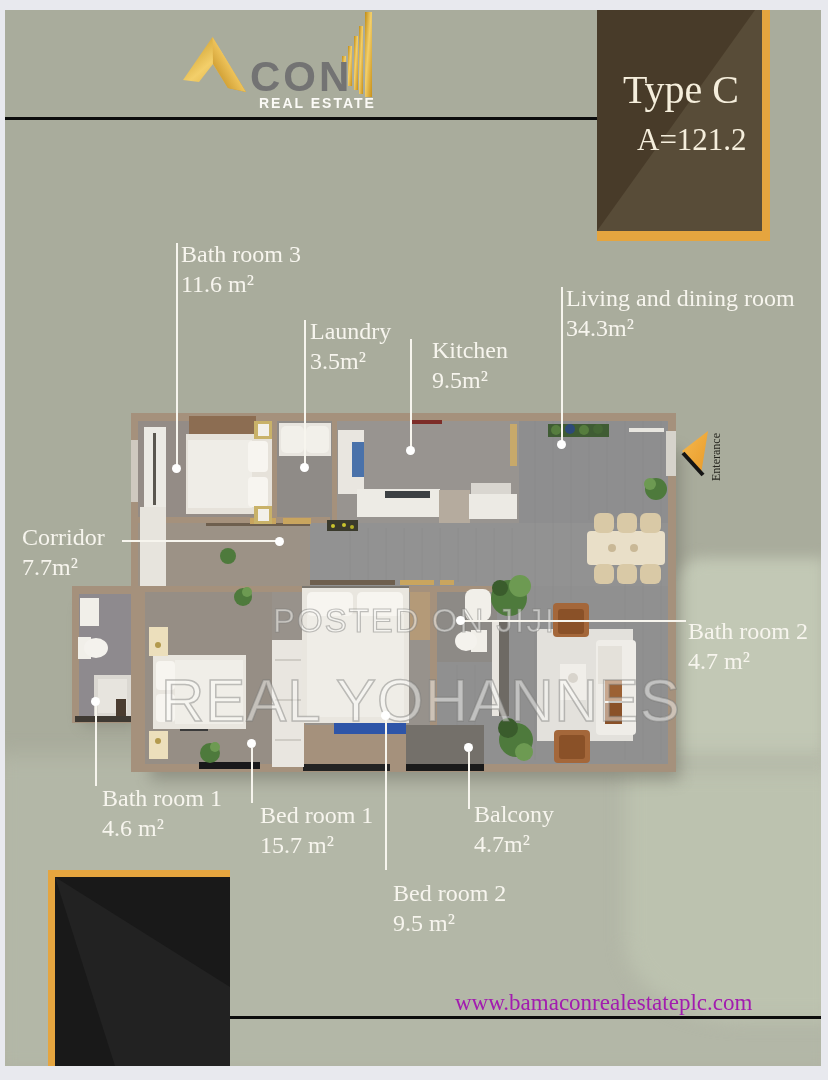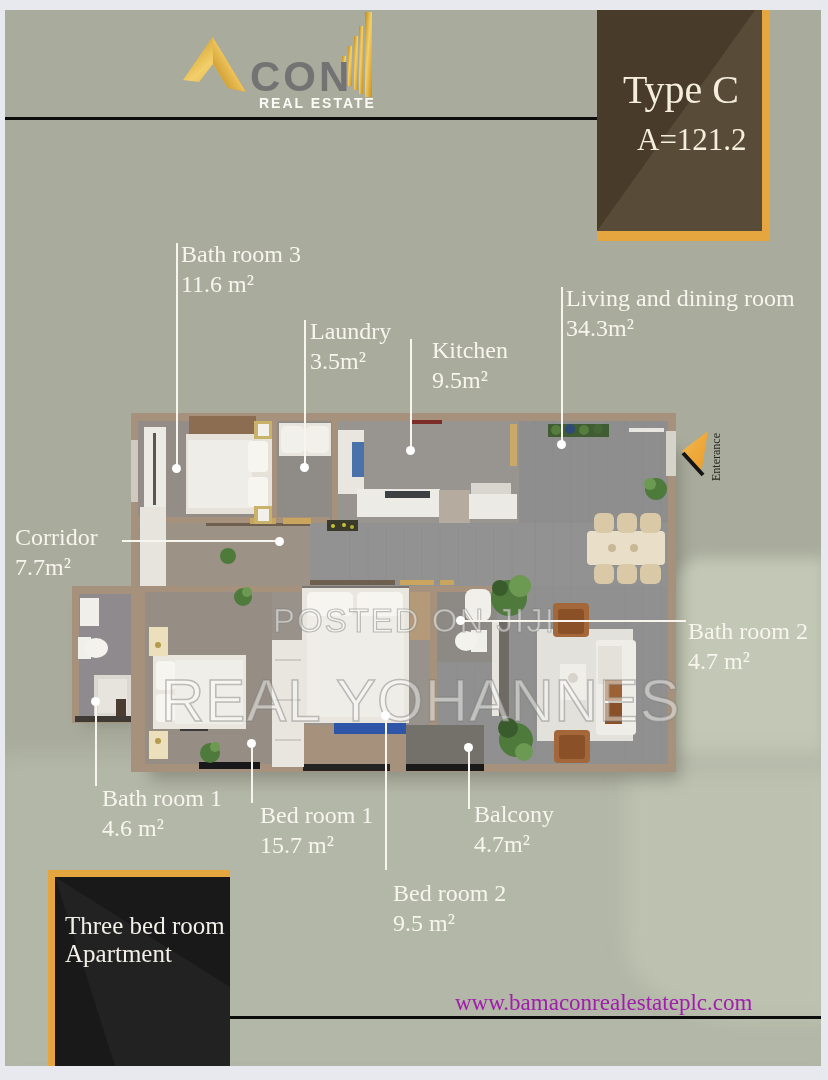--- a/index.html
+++ b/index.html
@@ -344,21 +344,21 @@
 <div class="dot" style="left:300px;top:463px;"></div>
 
 <div class="lbl" style="left:432px;top:335px;">Kitchen<br>9.5m²</div>
 <div class="ln" style="left:410px;top:339px;width:2px;height:110px;"></div>
 <div class="dot" style="left:406px;top:446px;"></div>
 
 <div class="lbl" style="left:566px;top:283px;">Living and dining room<br>34.3m²</div>
 <div class="ln" style="left:561px;top:287px;width:2px;height:155px;"></div>
 <div class="dot" style="left:557px;top:440px;"></div>
 
-<div class="lbl" style="left:15px;top:522px;">Corridor<br>7.7m²</div>
+<div class="lbl" style="left:22px;top:522px;">Corridor<br>7.7m²</div>
 <div class="ln" style="left:122px;top:540px;width:156px;height:2px;"></div>
 <div class="dot" style="left:275px;top:537px;"></div>
 
 <div class="lbl" style="left:688px;top:616px;">Bath room 2<br>4.7 m²</div>
 <div class="ln" style="left:464px;top:620px;width:222px;height:2px;"></div>
 <div class="dot" style="left:456px;top:616px;"></div>
 
 <div class="lbl" style="left:102px;top:783px;">Bath room 1<br>4.6 m²</div>
 <div class="ln" style="left:95px;top:706px;width:2px;height:80px;"></div>
 <div class="dot" style="left:91px;top:697px;"></div>
@@ -378,18 +378,17 @@
 <div class="abs" id="aptbox" style="left:48px;top:870px;width:182px;height:196px;">
 
   <div class="abs" style="left:0;top:0;width:182px;height:196px;background:#e5a53f;"></div>
 
   <div class="abs" style="left:7px;top:7px;width:175px;height:189px;background:#191919;overflow:hidden;">
     <svg width="175" height="189">
         <polygon points="0,0 175,110 175,189 60,189" fill="#222222"></polygon>
       </svg>
   </div>
 
-  <div class="abs" style="left:17px;top:42px;color:#f2efe8;font-size:25px;line-height:28px;width:170px;">Three bed room<br>Apartment</div>
 </div>
 
 <div class="abs" style="left:455px;top:990px;font-size:23px;color:#a21caf;">www.bamaconrealestateplc.com</div>
 
 <div class="abs" style="left:230px;top:1016px;width:591px;height:3px;background:#0c0c0c;"></div>
 
 </body></html>

